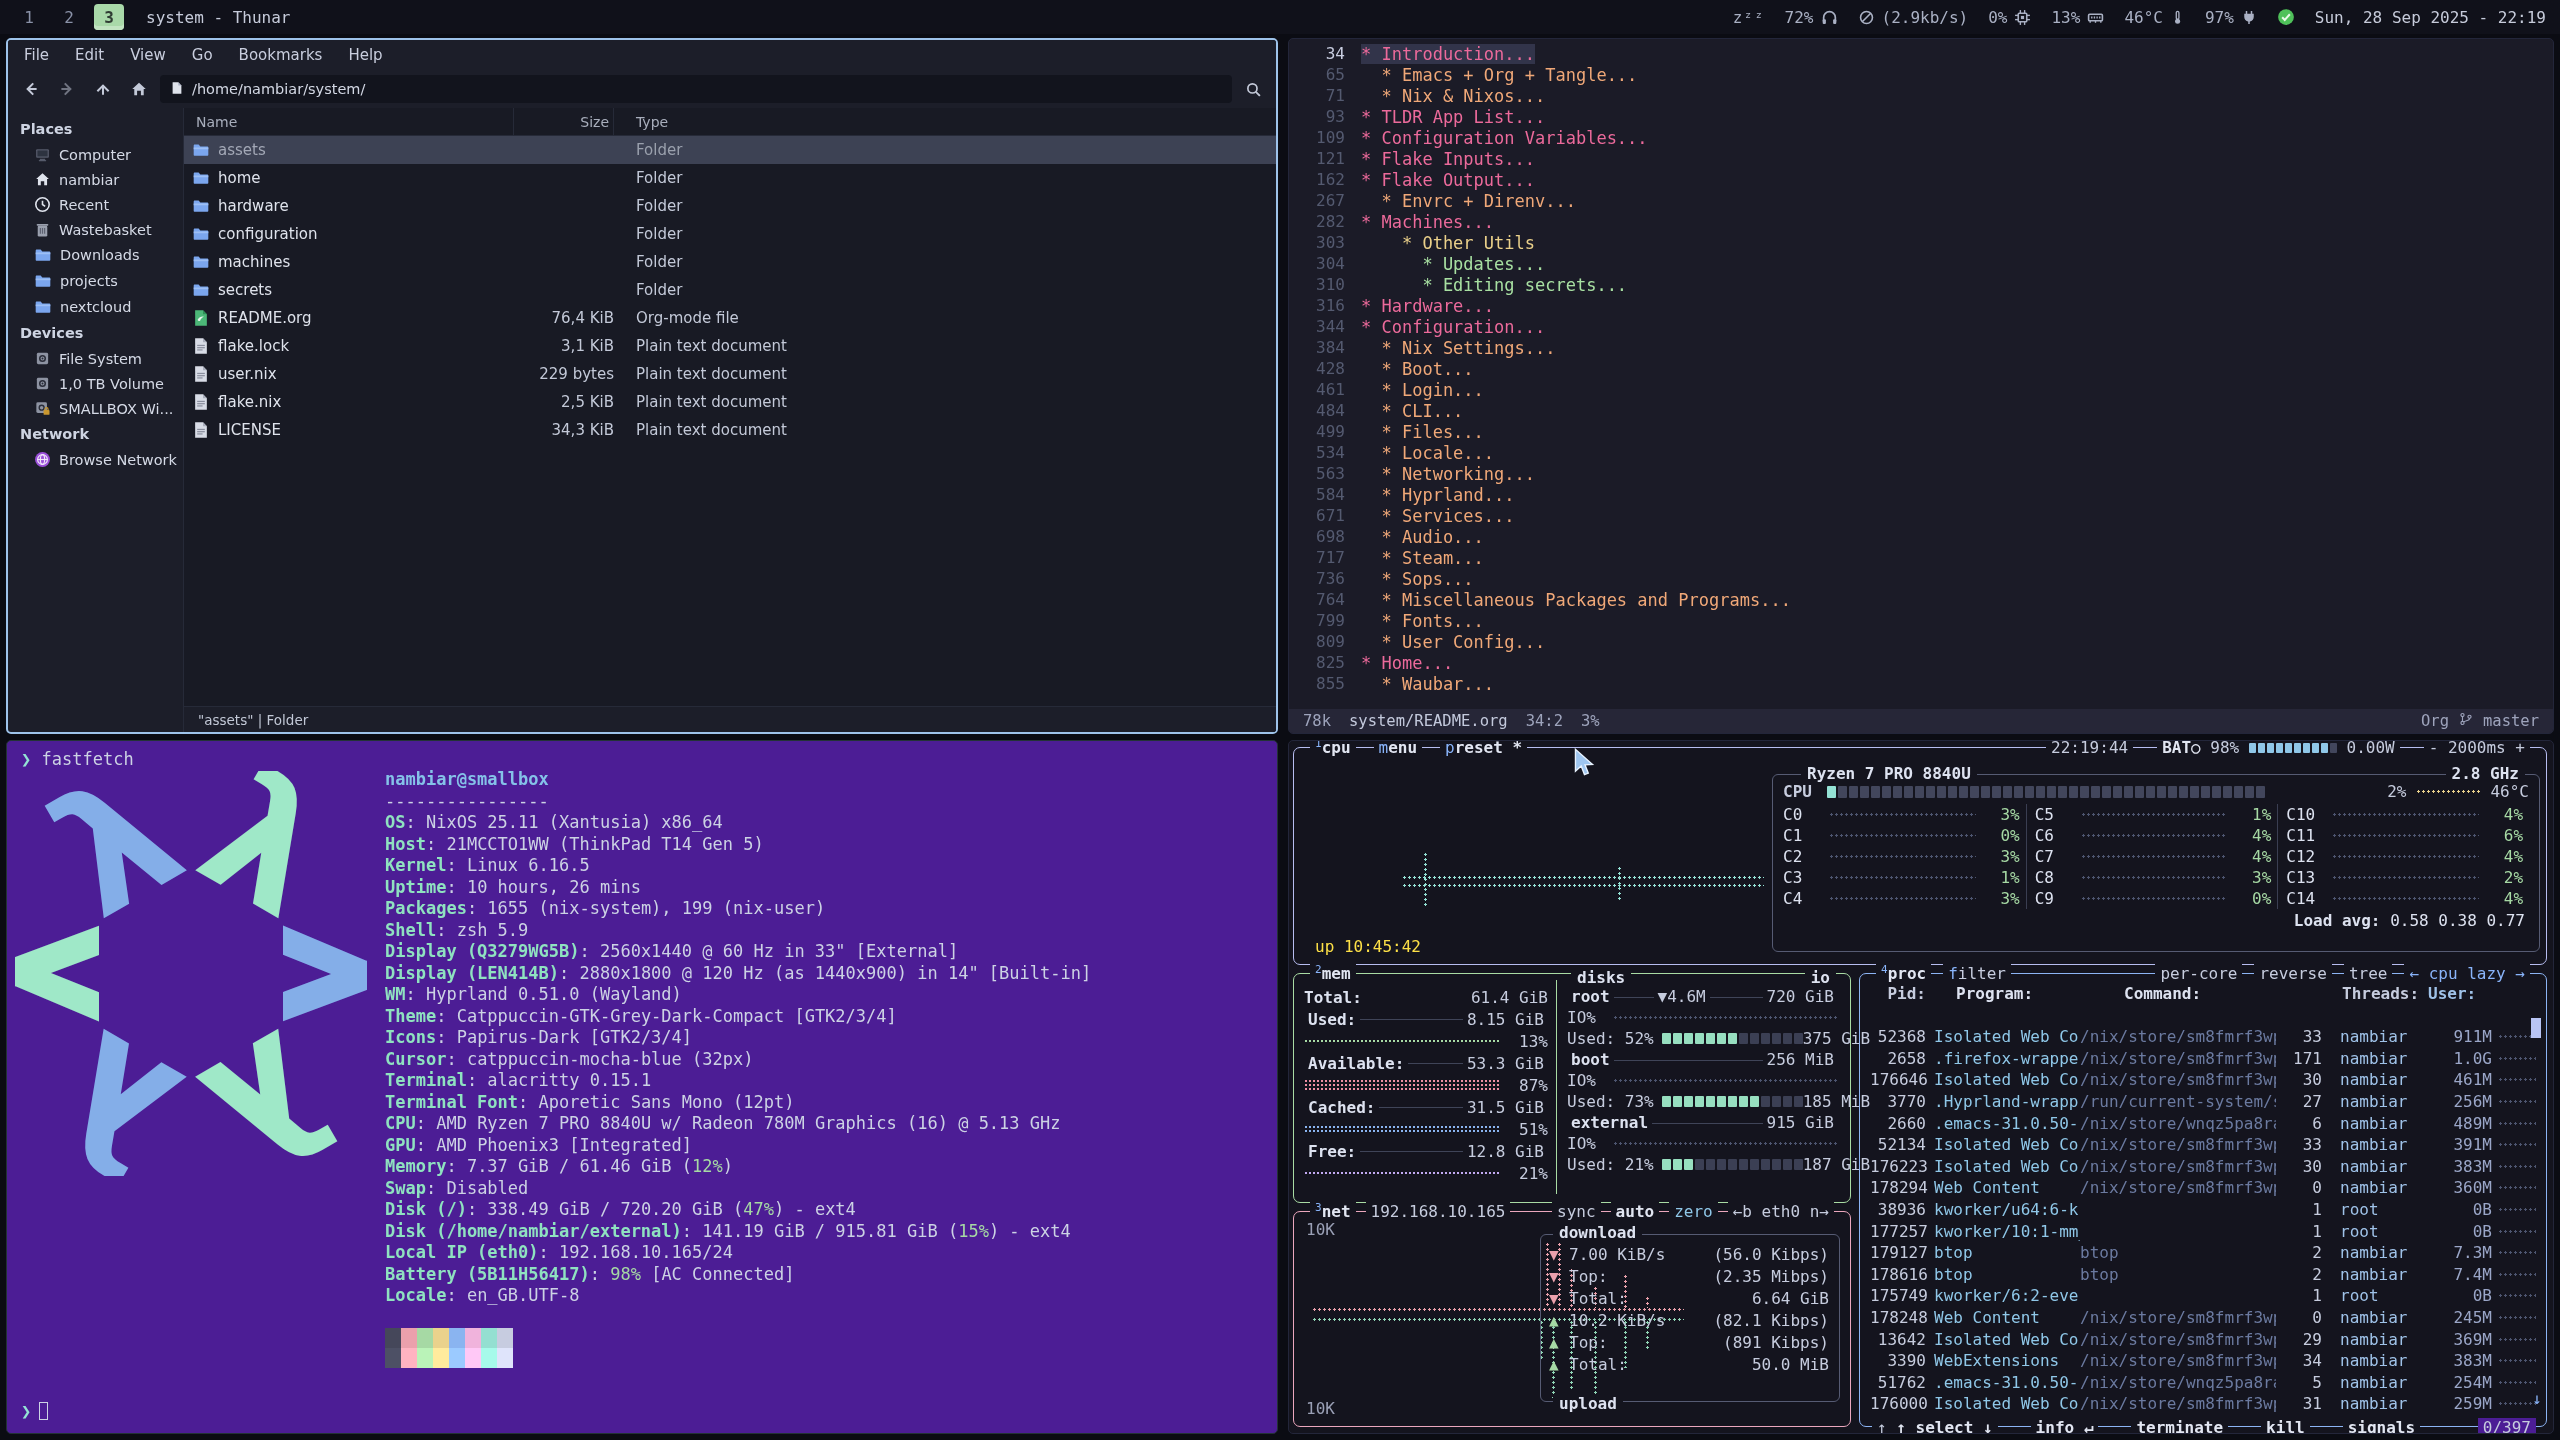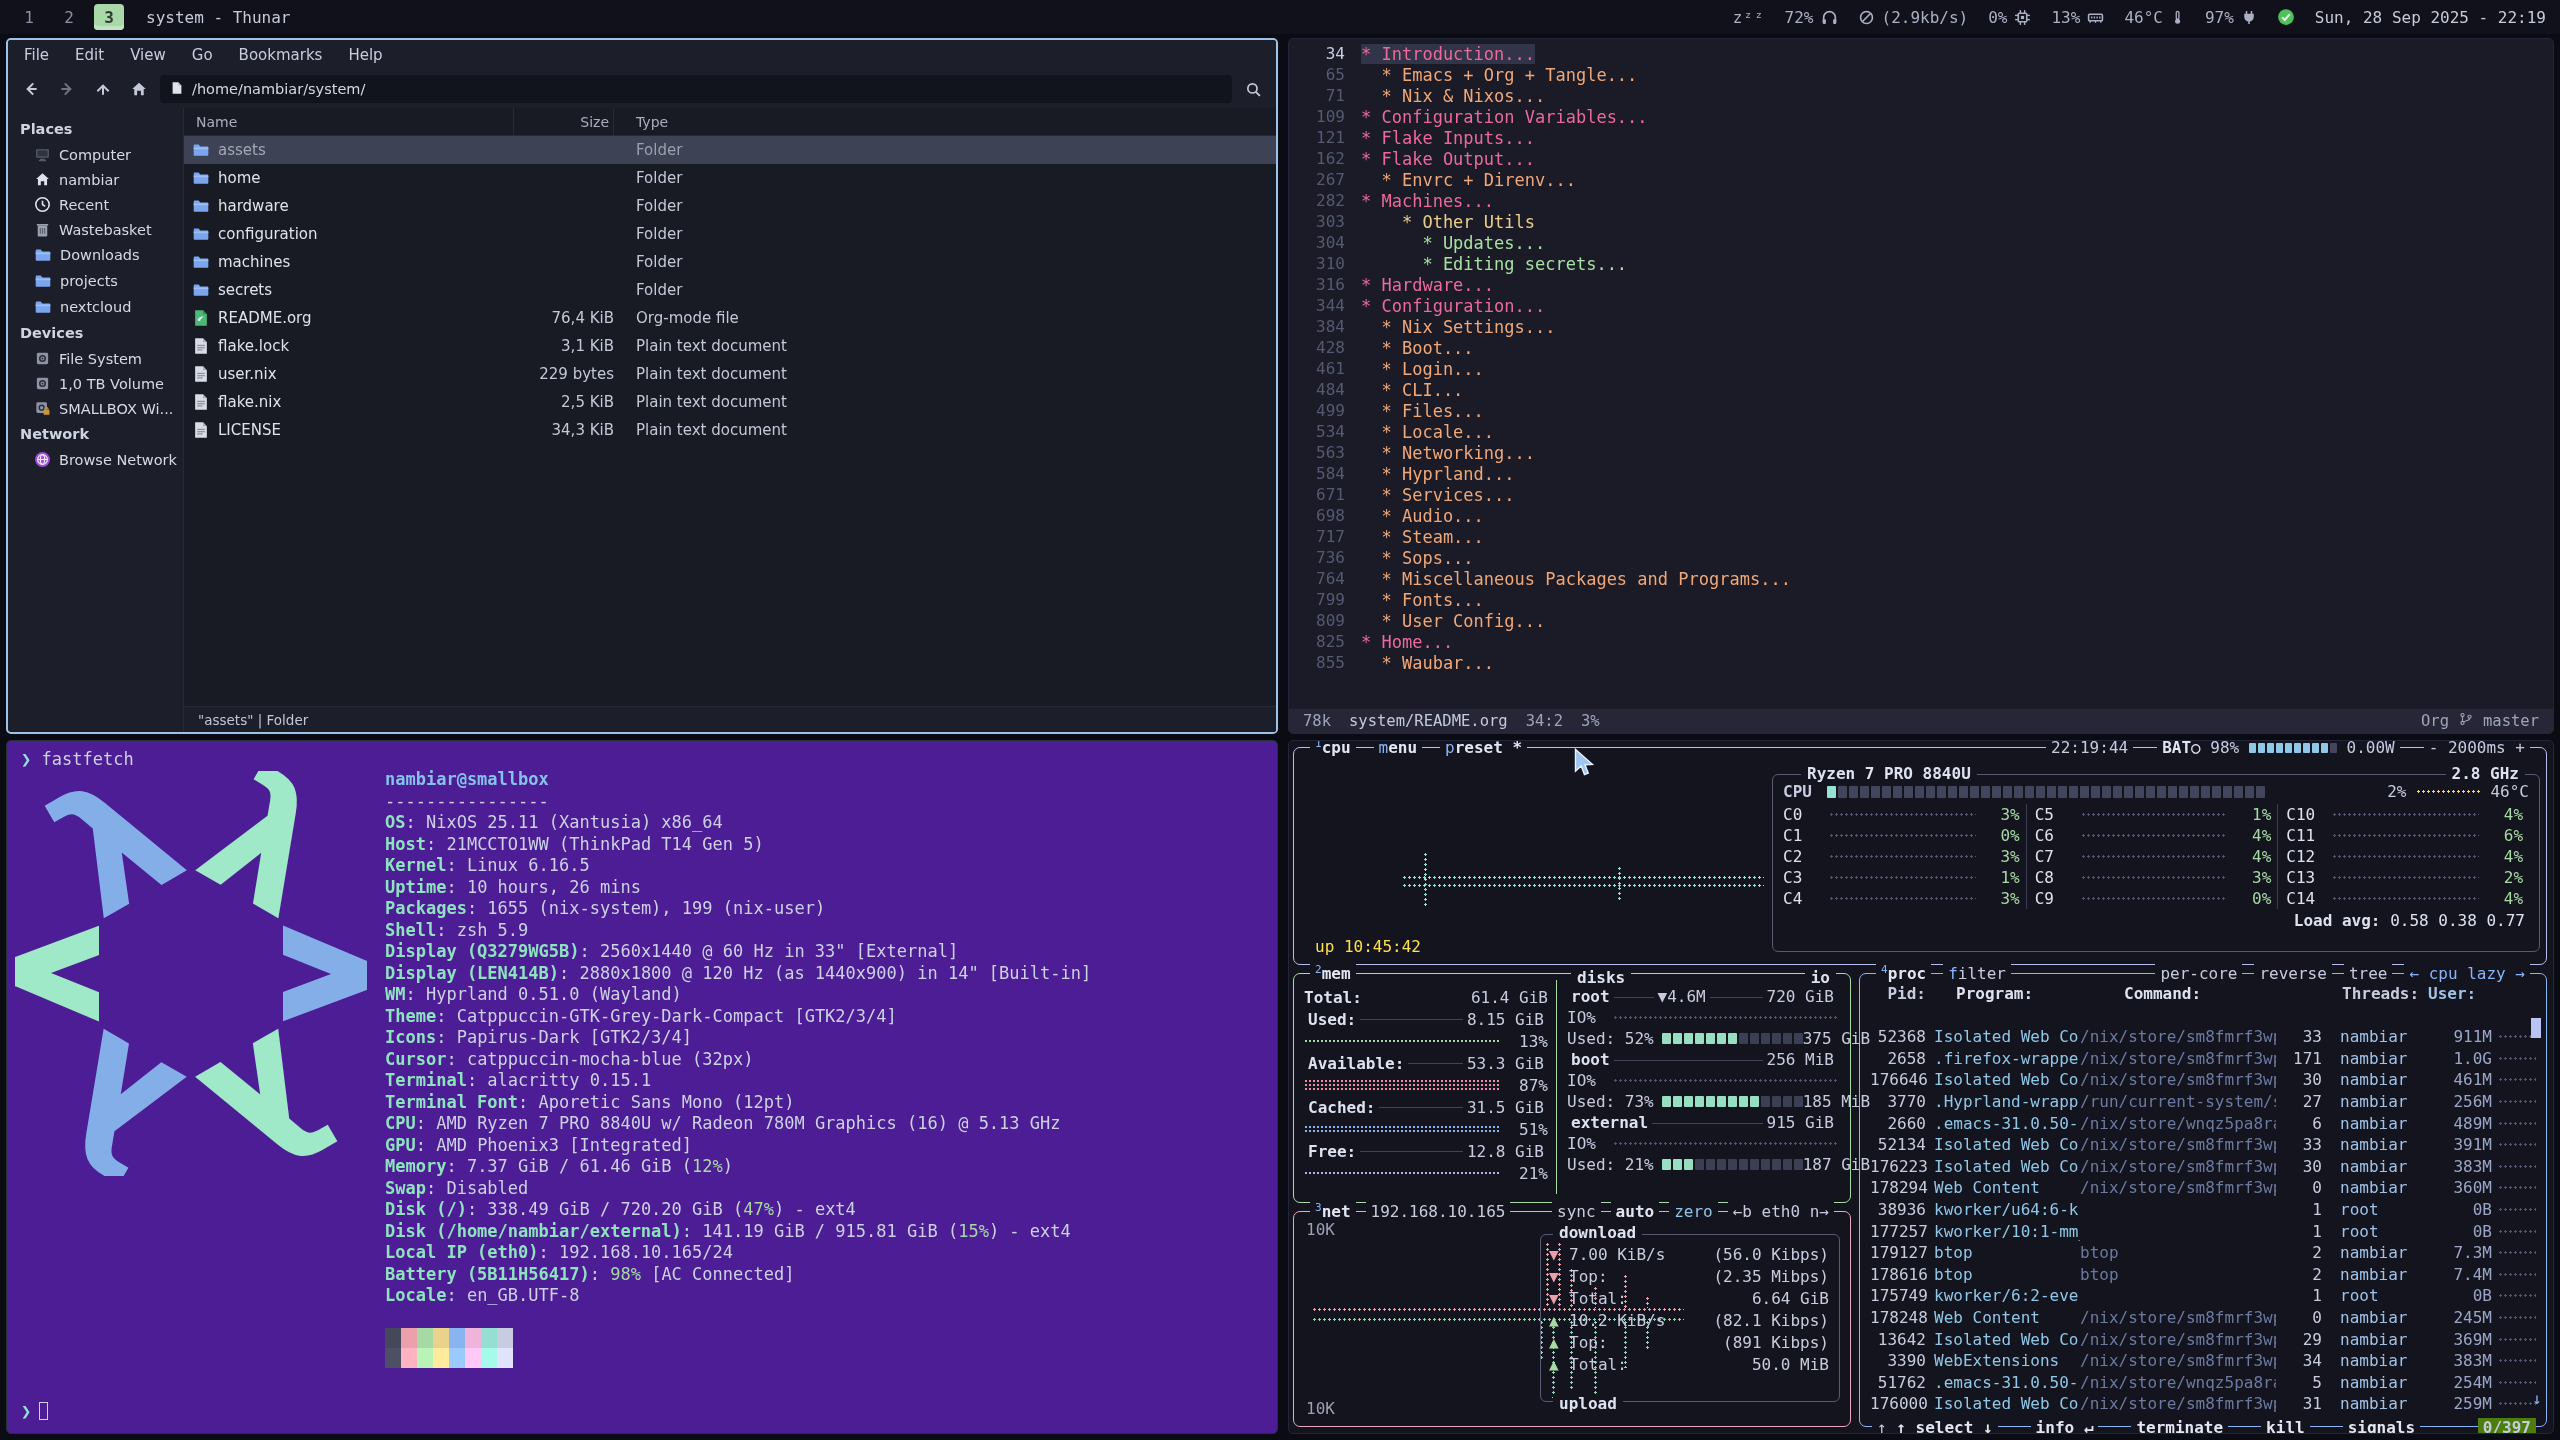--- a/index.html
+++ b/index.html
@@ -148,21 +148,21 @@
   .p-prog { color:#8fc7e8; }
   .p-cmd { color:#6b7aa0; }
   .p-thr { text-align:right; padding-right:6px; color:#c6ccde; }
   .p-user { padding-left:12px; color:#9fc2e8; }
   .p-mem { text-align:right; color:#9aa6c8; }
   .p-dots { align-self:center; height:3px; margin:0 6px; background-image:radial-gradient(circle,#4d5570 1px, transparent 1.2px); background-size:5px 3px; }
   .p-cpu { text-align:right; color:#c6ccde; }
   .proc-foot { position:absolute; bottom:-11px; left:12px; right:10px; display:flex; gap:33px; align-items:flex-start; }
   .proc-foot .seg { background:#14141e; padding:0 5px; }
   .proc-foot .seg b { color:#e2e6f2; }
-  .proc-foot .cnt { margin-left:auto; background:#4d7c0f; padding:0 5px; font-weight:bold; }
+  .proc-foot .cnt { margin-left:auto; background:#4c1d95; padding:0 5px; font-weight:normal; }
   .scroll-thumb { position:absolute; right:5px; top:44px; width:10px; height:20px; background:#b8c4f4; }
   .scroll-down { position:absolute; right:4px; bottom:18px; color:#89b4fa; }
   .dl-box { position:absolute; right:10px; top:22px; width:300px; bottom:24px; padding:8px 10px 0 8px; }
   .dl-row { height:22px; display:flex; align-items:center; }
   .dl-row .dir-d { color:#eba0ac; width:20px; }
   .dl-row .dir-u { color:#a6d9a4; width:20px; }
   .dl-row .dv { margin-left:auto; }
   .net-scale { position:absolute; left:12px; color:#9aa0b6; }
   .mouse-cursor { position:absolute; left:1572px; top:748px; z-index:50; }
 </style>
@@ -596,20 +596,24 @@
    </div>
         <div class="oline">
      <span class="lnum">65</span>
      <span class="otext lv2">* Emacs + Org + Tangle...</span>
    </div>
         <div class="oline">
      <span class="lnum">71</span>
      <span class="otext lv2">* Nix &amp; Nixos...</span>
    </div>
         <div class="oline">
+     <span class="lnum">93</span>
+     <span class="otext lv1">* TLDR App List...</span>
+   </div>
+        <div class="oline">
      <span class="lnum">109</span>
      <span class="otext lv1">* Configuration Variables...</span>
    </div>
         <div class="oline">
      <span class="lnum">121</span>
      <span class="otext lv1">* Flake Inputs...</span>
    </div>
         <div class="oline">
      <span class="lnum">162</span>
      <span class="otext lv1">* Flake Output...</span>

